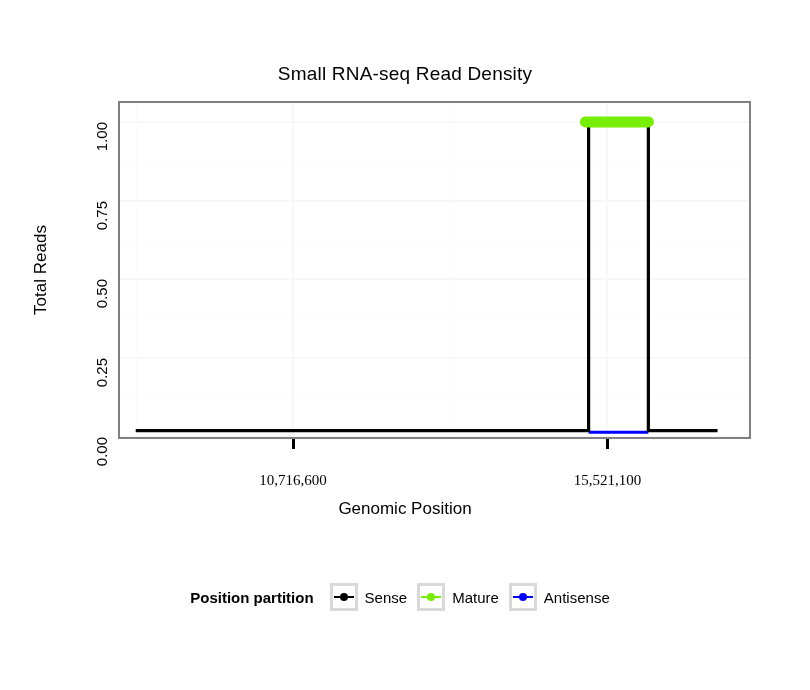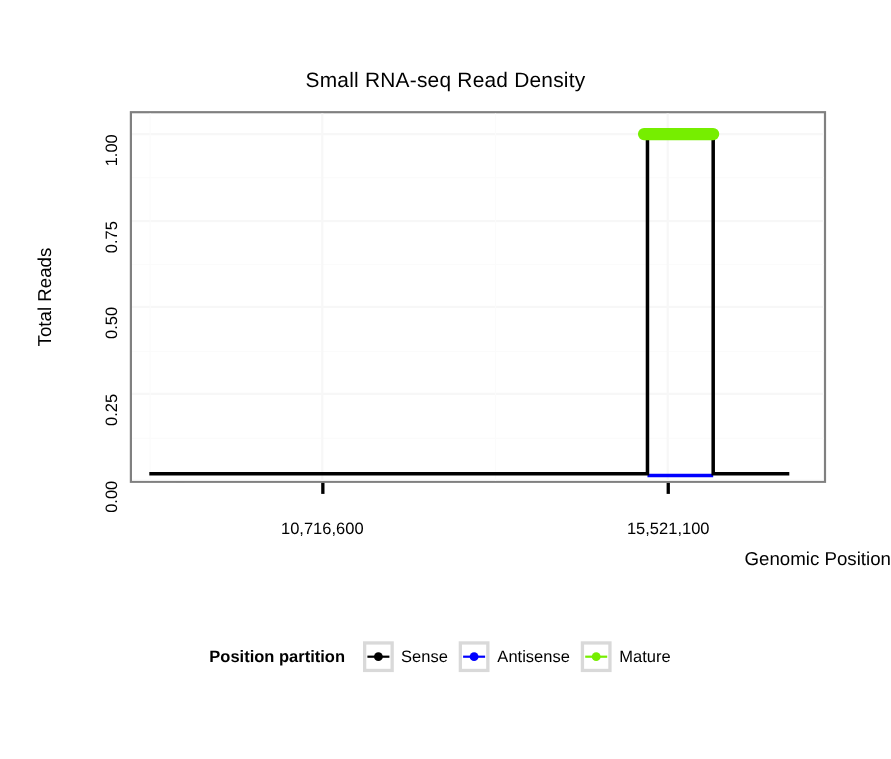--- a/index.html
+++ b/index.html
@@ -147,27 +147,28 @@
     background: #000000;
   }
   .x-tick-label {
     position: absolute;
     top: 33px;
     transform: translateX(-50%);
     white-space: nowrap;
     font-size: 15px;
     line-height: 17px;
     color: #000;
+    font-family: Liberation Serif, serif;
   }
   .axis-title-x {
     position: absolute;
     left: 0;
     top: 498px;
     width: 810px;
-    text-align: right;
+    text-align: center;
     font-size: 17px;
     line-height: 22px;
     color: #000;
   }
 
   
   .legend {
     position: absolute;
     left: 0;
     top: 583px;
@@ -293,28 +294,28 @@
     <div id="legend-items" style="display:flex;align-items:center;text-align:center;">
         <div class="legend-item">
           <div class="legend-key">
             <div class="kline" style="background: rgb(0, 0, 0);"></div>
             <div class="kdot" style="background: rgb(0, 0, 0);"></div>
           </div>
           <span class="legend-label">Sense</span>
         </div>
         <div class="legend-item">
           <div class="legend-key">
+            <div class="kline" style="background: rgb(118, 238, 0);"></div>
+            <div class="kdot" style="background: rgb(118, 238, 0);"></div>
+          </div>
+          <span class="legend-label">Mature</span>
+        </div>
+        <div class="legend-item">
+          <div class="legend-key">
             <div class="kline" style="background: rgb(0, 0, 255);"></div>
             <div class="kdot" style="background: rgb(0, 0, 255);"></div>
           </div>
           <span class="legend-label">Antisense</span>
         </div>
-        <div class="legend-item">
-          <div class="legend-key">
-            <div class="kline" style="background: rgb(118, 238, 0);"></div>
-            <div class="kdot" style="background: rgb(118, 238, 0);"></div>
-          </div>
-          <span class="legend-label">Mature</span>
-        </div>
       </div>
   </div>
 
 </div>
 
 </body></html>

